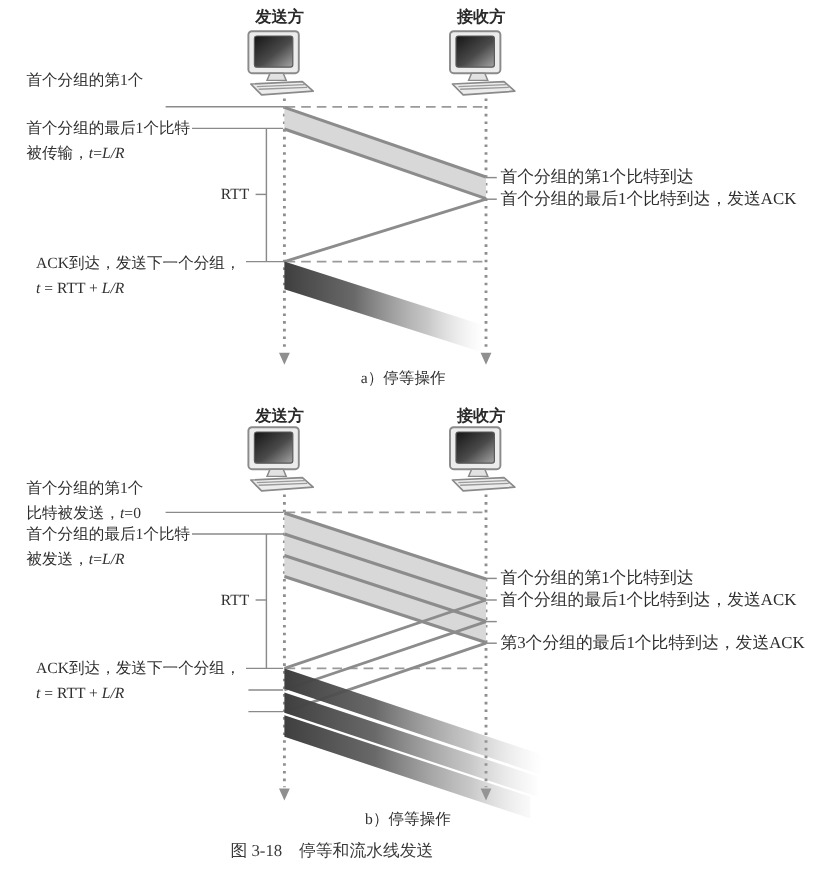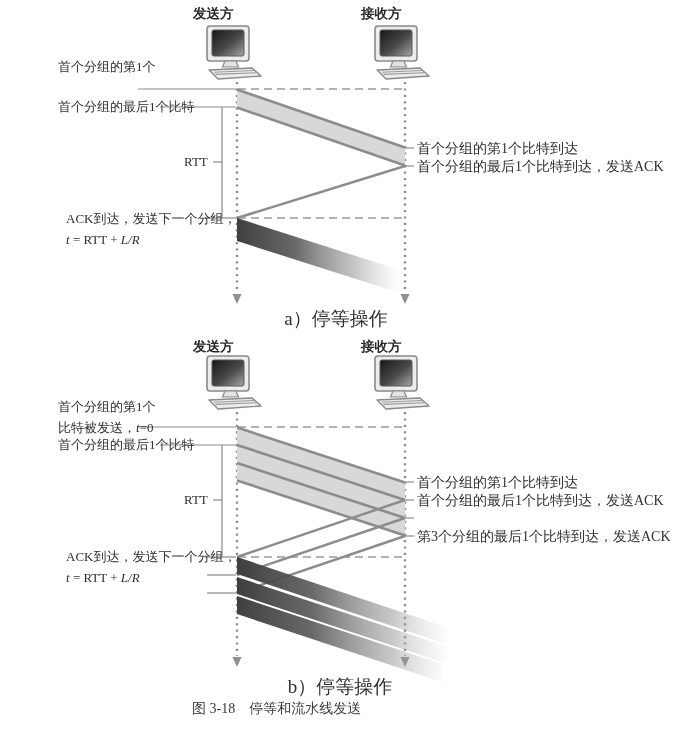--- a/index.html
+++ b/index.html
@@ -4,27 +4,27 @@
 <style>
   * { margin:0; padding:0; box-sizing:border-box; }
   html,body { background:#ffffff; }
   #fig {
     position:relative; width:680px; height:741px; background:#fff;
     font-family:"Liberation Serif","DejaVu Serif",serif;
     color:#2f2f2f; overflow:hidden;
   }
   #gfx { position:absolute; left:0; top:0; }
   .lbl { position:absolute; font-size:13px; white-space:nowrap; }
-  .ln  { display:block; line-height:21px;margin-left:36px; }
+  .ln  { display:block; line-height:21px; }
   .it  { font-style:italic; }
-  .hdr { position:absolute; width:80px; font-size:13.5px;
+  .hdr { position:absolute; width:80px; text-align:center; font-size:13.5px;
          font-weight:bold; font-family:"Liberation Sans","DejaVu Sans",sans-serif;
          color:#2a2a2a; white-space:nowrap; }
   .arr { position:absolute; left:417px; font-size:14px; height:17px; line-height:17px; white-space:nowrap; }
-  .cap { position:absolute; text-align:center; font-size:19px; white-space:nowrap; }
+  .cap { position:absolute; text-align:center; font-size:13px; white-space:nowrap; }
   .figcap { position:absolute; text-align:left; font-size:14px; white-space:nowrap; color:#3a3a3a; }
 </style>
 </head>
 <body>
 
 <div id="fig">
 
   <svg id="gfx" width="680" height="741" viewBox="0 0 680 741">
     <defs>
       <linearGradient id="scr" x1="0" y1="0" x2="1" y2="1">
@@ -151,20 +151,21 @@
 
   <div class="hdr" style="left:193px;top:5px">发送方</div>
   <div class="hdr" style="left:361px;top:5px">接收方</div>
 
   <div class="lbl" style="left:22px;top:56px">
     <span class="ln">首个分组的第1个</span>
   </div>
 
   <div class="lbl" style="left:22px;top:96px">
     <span class="ln">首个分组的最后1个比特</span>
+    <span class="ln"><span>被传输，</span><span class="it">t</span><span>=</span><span class="it">L/R</span></span>
   </div>
 
   <div class="lbl" style="left:184px;top:154px">RTT</div>
 
   <div class="lbl" style="left:30px;top:208px">
     <span class="ln">ACK到达，发送下一个分组，</span>
     <span class="ln"><span class="it">t</span><span> = RTT + </span><span class="it">L/R</span></span>
   </div>
 
   <div class="arr" style="top:140px">首个分组的第1个比特到达</div>
@@ -175,20 +176,21 @@
   <div class="hdr" style="left:193px;top:338px">发送方</div>
   <div class="hdr" style="left:361px;top:338px">接收方</div>
 
   <div class="lbl" style="left:22px;top:396px">
     <span class="ln">首个分组的第1个</span>
     <span class="ln"><span>比特被发送，</span><span class="it">t</span><span>=0</span></span>
   </div>
 
   <div class="lbl" style="left:22px;top:434px">
     <span class="ln">首个分组的最后1个比特</span>
+    <span class="ln"><span>被发送，</span><span class="it">t</span><span>=</span><span class="it">L/R</span></span>
   </div>
 
   <div class="lbl" style="left:184px;top:492px">RTT</div>
 
   <div class="lbl" style="left:30px;top:546px">
     <span class="ln">ACK到达，发送下一个分组，</span>
     <span class="ln"><span class="it">t</span><span> = RTT + </span><span class="it">L/R</span></span>
   </div>
 
   <div class="arr" style="top:474px">首个分组的第1个比特到达</div>

